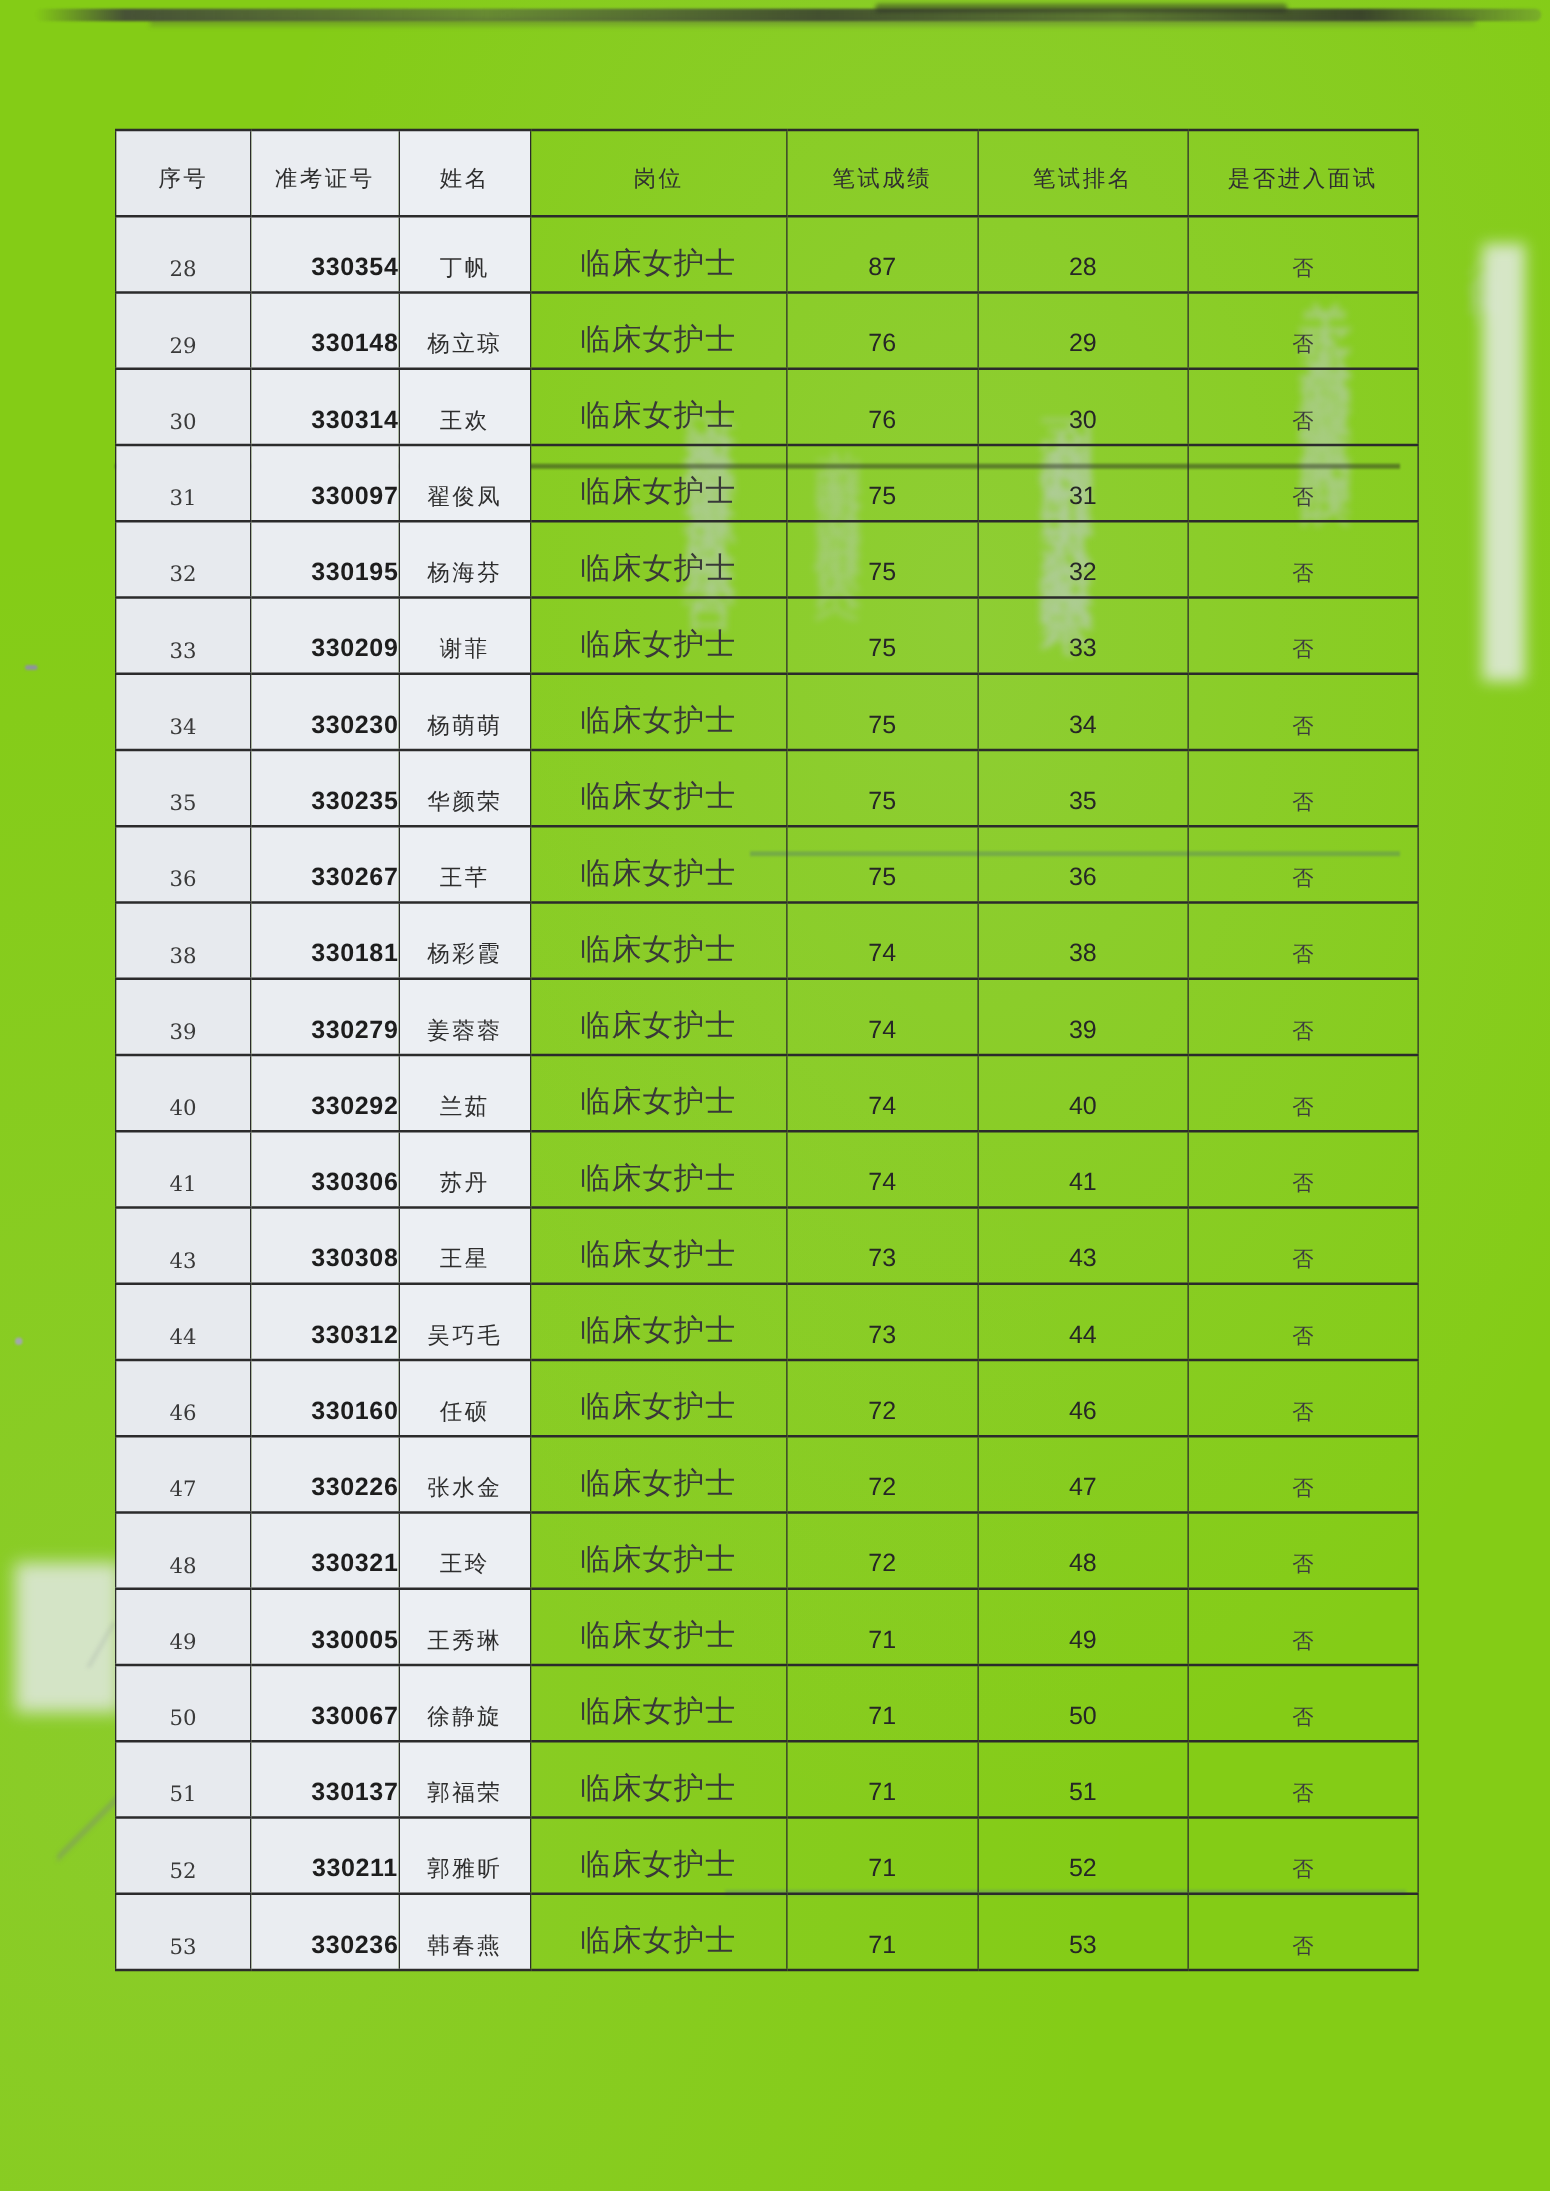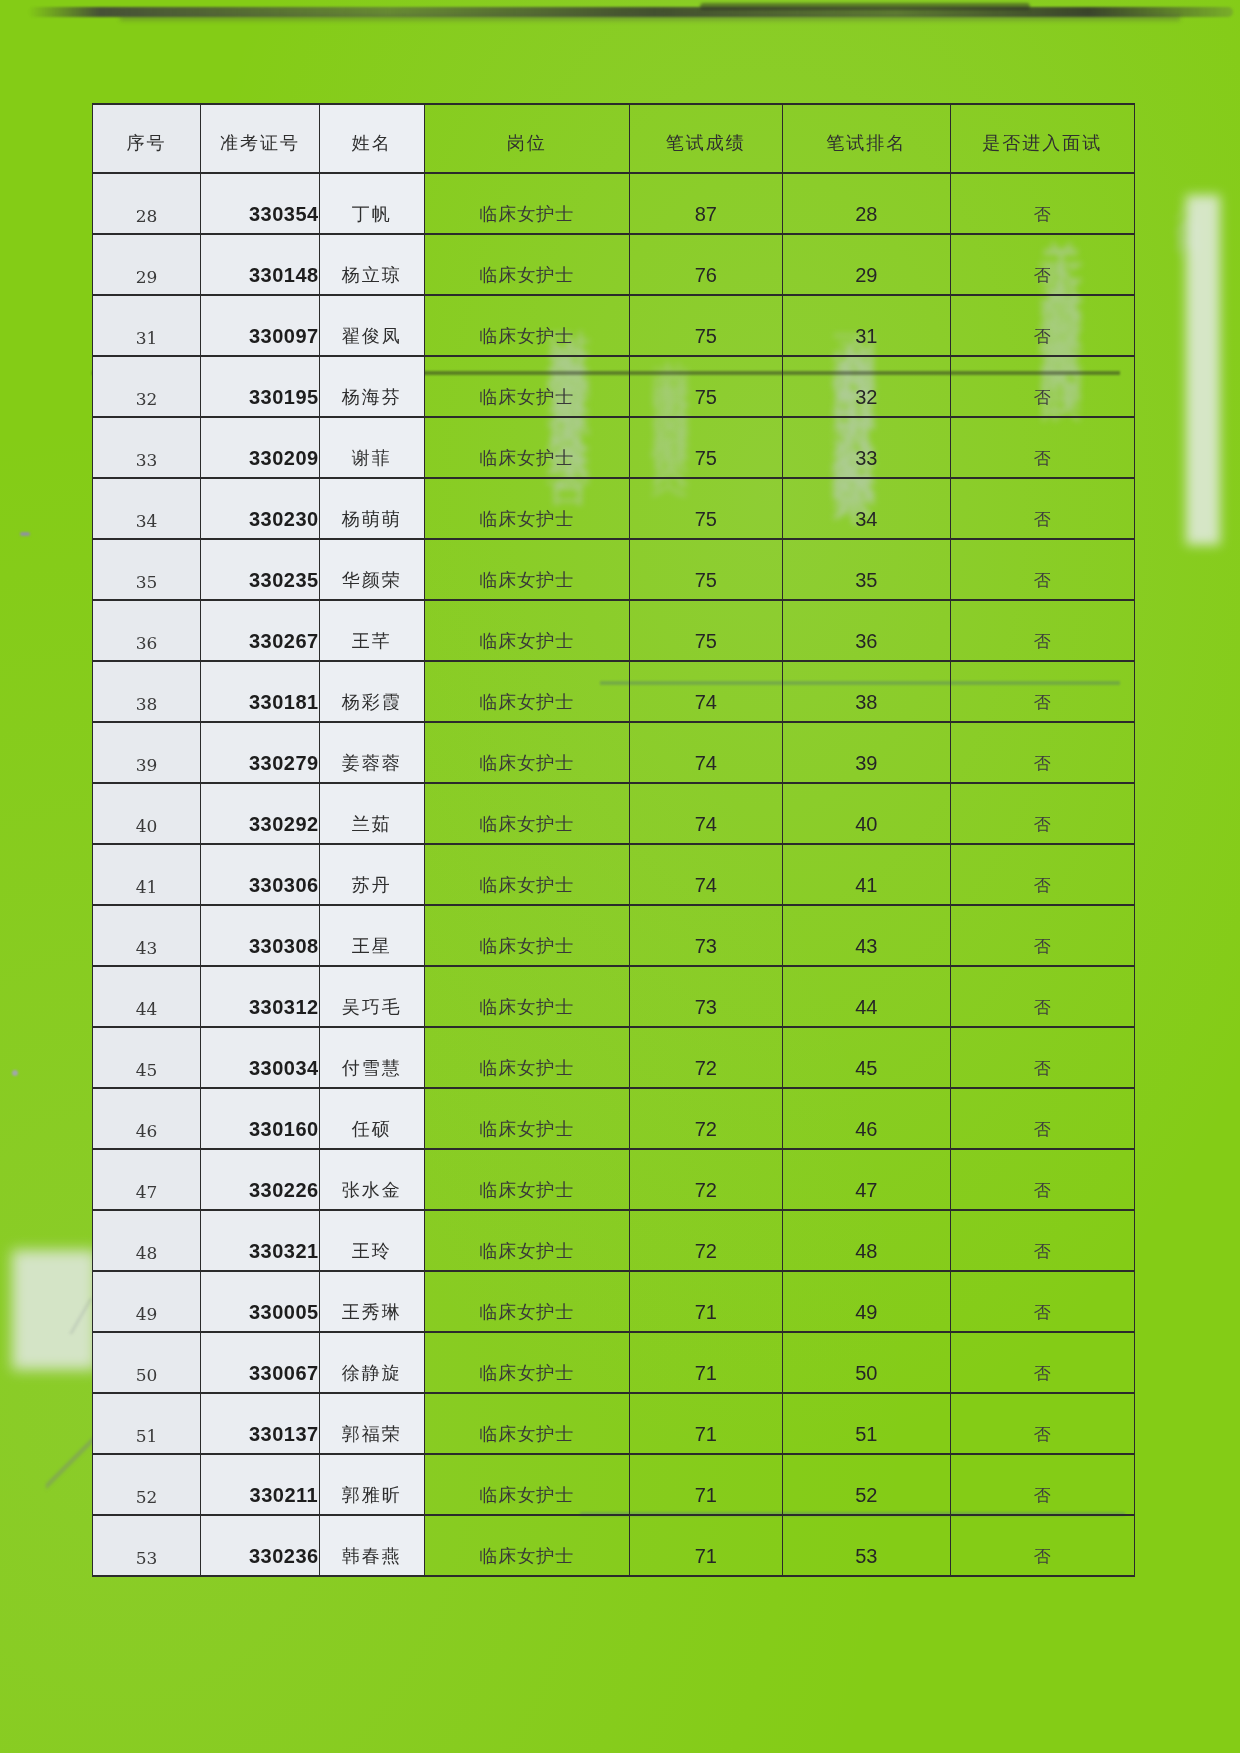--- a/index.html
+++ b/index.html
@@ -80,21 +80,21 @@
     height:59px;vertical-align:middle;padding-top:8px;
     font-family:"DejaVu Serif","Liberation Serif",serif;
     font-size:18px;font-weight:500;letter-spacing:2px;color:#2f2f2f;
   }
   .score-table td{
     height:52px;vertical-align:bottom;padding-bottom:7px;
   }
   td.c-no{font-family:"DejaVu Serif","Liberation Serif",serif;font-size:17px;color:#3a3a3a;}
   td.c-ticket{font-family:"Liberation Sans",sans-serif;font-size:20px;font-weight:600;color:#1d1d1d;letter-spacing:.5px;padding-left:48px;}
   td.c-name{font-family:"DejaVu Serif","Liberation Serif",serif;font-size:18px;color:#2e2e2e;letter-spacing:2px;}
-  td.c-post{font-family:"DejaVu Serif","Liberation Serif",serif;font-size:18px;color:#383838;letter-spacing:1px;}
+  td.c-post{font-family:"DejaVu Serif","Liberation Serif",serif;font-size:24px;color:#383838;letter-spacing:1px;}
   td.c-score,td.c-rank{font-family:"Liberation Sans",sans-serif;font-size:20px;font-weight:500;color:#262626;}
   td.c-interview{font-family:"DejaVu Serif","Liberation Serif",serif;font-size:17px;color:#3d3d3d;}
 </style>
 </head>
 <body>
 
 <div class="page">
 
   <div class="smudge t1"></div>
   <div class="smudge t2"></div>
@@ -153,20 +153,29 @@
         <tr>
     <td class="c-no">29</td>
     <td class="c-ticket">330148</td>
     <td class="c-name">杨立琼</td>
     <td class="c-post">临床女护士</td>
     <td class="c-score">76</td>
     <td class="c-rank">29</td>
     <td class="c-interview">否</td>
   </tr>
         <tr>
+    <td class="c-no">30</td>
+    <td class="c-ticket">330314</td>
+    <td class="c-name">王欢</td>
+    <td class="c-post">临床女护士</td>
+    <td class="c-score">76</td>
+    <td class="c-rank">30</td>
+    <td class="c-interview">否</td>
+  </tr>
+        <tr>
     <td class="c-no">31</td>
     <td class="c-ticket">330097</td>
     <td class="c-name">翟俊凤</td>
     <td class="c-post">临床女护士</td>
     <td class="c-score">75</td>
     <td class="c-rank">31</td>
     <td class="c-interview">否</td>
   </tr>
         <tr>
     <td class="c-no">32</td>
@@ -261,29 +270,20 @@
         <tr>
     <td class="c-no">44</td>
     <td class="c-ticket">330312</td>
     <td class="c-name">吴巧毛</td>
     <td class="c-post">临床女护士</td>
     <td class="c-score">73</td>
     <td class="c-rank">44</td>
     <td class="c-interview">否</td>
   </tr>
         <tr>
-    <td class="c-no">45</td>
-    <td class="c-ticket">330034</td>
-    <td class="c-name">付雪慧</td>
-    <td class="c-post">临床女护士</td>
-    <td class="c-score">72</td>
-    <td class="c-rank">45</td>
-    <td class="c-interview">否</td>
-  </tr>
-        <tr>
     <td class="c-no">46</td>
     <td class="c-ticket">330160</td>
     <td class="c-name">任硕</td>
     <td class="c-post">临床女护士</td>
     <td class="c-score">72</td>
     <td class="c-rank">46</td>
     <td class="c-interview">否</td>
   </tr>
         <tr>
     <td class="c-no">47</td>

